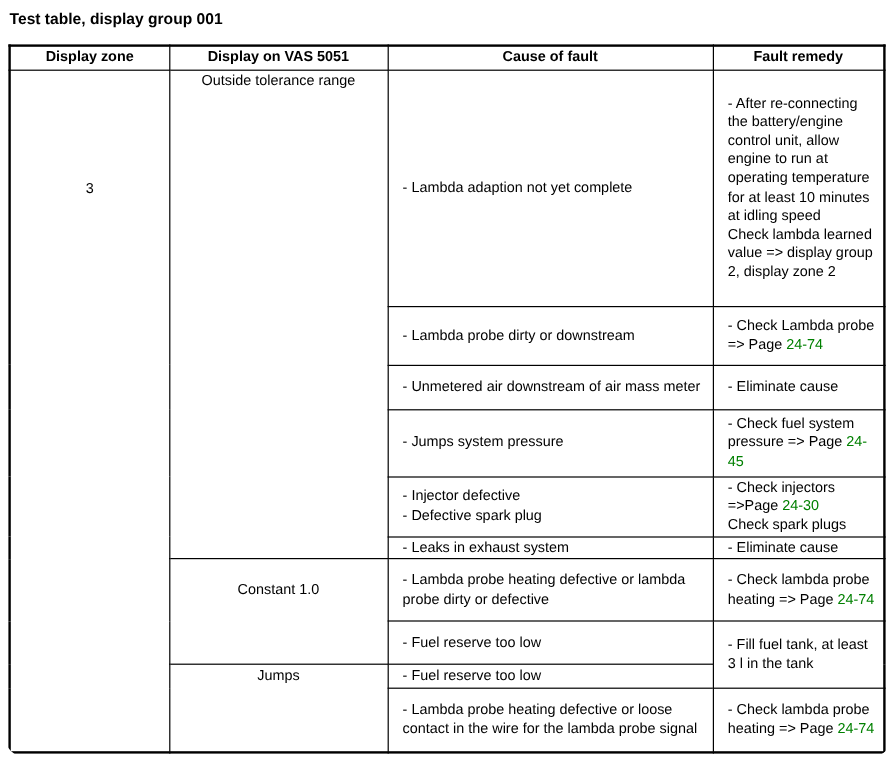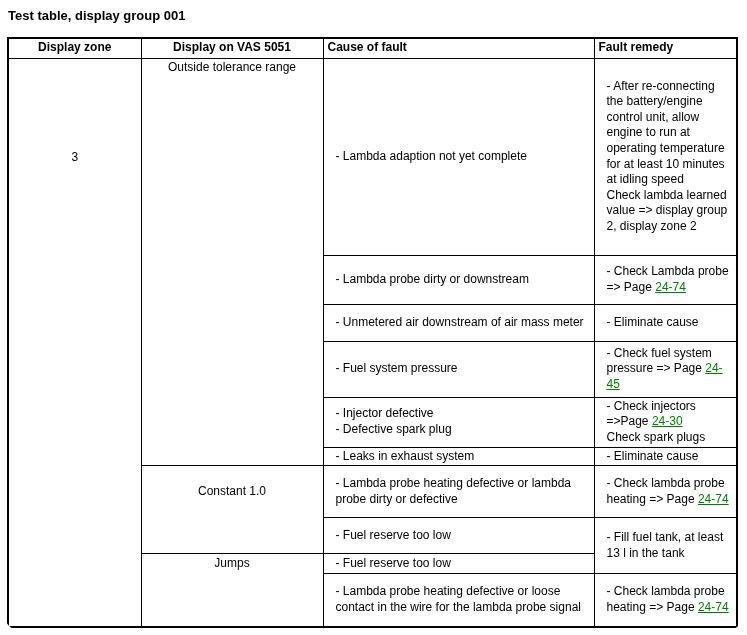--- a/index.html
+++ b/index.html
@@ -45,21 +45,21 @@
     vertical-align: middle;
     white-space: pre-line;
     overflow: hidden;
   }
   th {
     font-weight: bold;
     height: 20px;
     white-space: nowrap;
   }
   th.th-center { text-align: center; }
-  th.th-left   { text-align: left; }
+  th.th-left   { text-align: center; }
   td.cause-cell, td.remedy-cell { text-align: left; padding-left: 12px; }
   td.zone-cell, td.display-cell {
     text-align: center;
     vertical-align: top;
   }
   td.zone-cell      { padding-top: 91px; }
   td.display-outside{ }
   td.display-constant{ padding-top: 18px; }
   td.display-jumps  { padding-top: 2px; }
   tr.r1  td { height: 197px; }
@@ -67,21 +67,20 @@
   tr.r3  td { height: 37px; }
   tr.r4  td { height: 56px; }
   tr.r5  td { height: 50px; }
   tr.r6  td { height: 17px; }
   tr.r7  td { height: 52px; }
   tr.r8  td { height: 36px; }
   tr.r9  td { height: 20px; }
   tr.r10 td { height: 53px; }
   a.page-link {
     color: var(--link-color);
-    text-decoration: underline;
     cursor: pointer;
   }
 </style>
 </head>
 <body>
 
 <div class="page">
   <p class="page-title">Test table, display group 001</p>
 
   <table class="fault-table">
@@ -109,42 +108,42 @@
       </tr>
       <tr class="r2">
         <td class="cause-cell">- Lambda probe dirty or downstream</td>
         <td class="remedy-cell"><span>- Check Lambda probe =&gt; Page </span><a class="page-link">24-74</a></td>
       </tr>
       <tr class="r3">
         <td class="cause-cell">- Unmetered air downstream of air mass meter</td>
         <td class="remedy-cell">- Eliminate cause</td>
       </tr>
       <tr class="r4">
-        <td class="cause-cell">- Fuel system pressure</td>
+        <td class="cause-cell">- Jumps system pressure</td>
         <td class="remedy-cell"><span>- Check fuel system pressure =&gt; Page </span><a class="page-link">24-45</a></td>
       </tr>
       <tr class="r5">
         <td class="cause-cell">- Injector defective
 - Defective spark plug</td>
         <td class="remedy-cell"><span>- Check injectors
 =&gt;Page </span><a class="page-link">24-30</a><span>
 Check spark plugs</span></td>
       </tr>
       <tr class="r6">
         <td class="cause-cell">- Leaks in exhaust system</td>
         <td class="remedy-cell">- Eliminate cause</td>
       </tr>
       <tr class="r7">
         <td class="display-cell display-constant" rowspan="2">Constant 1.0</td>
         <td class="cause-cell">- Lambda probe heating defective or lambda probe dirty or defective</td>
         <td class="remedy-cell"><span>- Check lambda probe heating =&gt; Page </span><a class="page-link">24-74</a></td>
       </tr>
       <tr class="r8">
         <td class="cause-cell">- Fuel reserve too low</td>
-        <td class="remedy-cell" rowspan="2">- Fill fuel tank, at least 13 l in the tank</td>
+        <td class="remedy-cell" rowspan="2">- Fill fuel tank, at least 3 l in the tank</td>
       </tr>
       <tr class="r9">
         <td class="display-cell display-jumps" rowspan="2">Jumps</td>
         <td class="cause-cell">- Fuel reserve too low</td>
       </tr>
       <tr class="r10">
         <td class="cause-cell">- Lambda probe heating defective or loose contact in the wire for the lambda probe signal</td>
         <td class="remedy-cell"><span>- Check lambda probe heating =&gt; Page </span><a class="page-link">24-74</a></td>
       </tr>
     </tbody>

